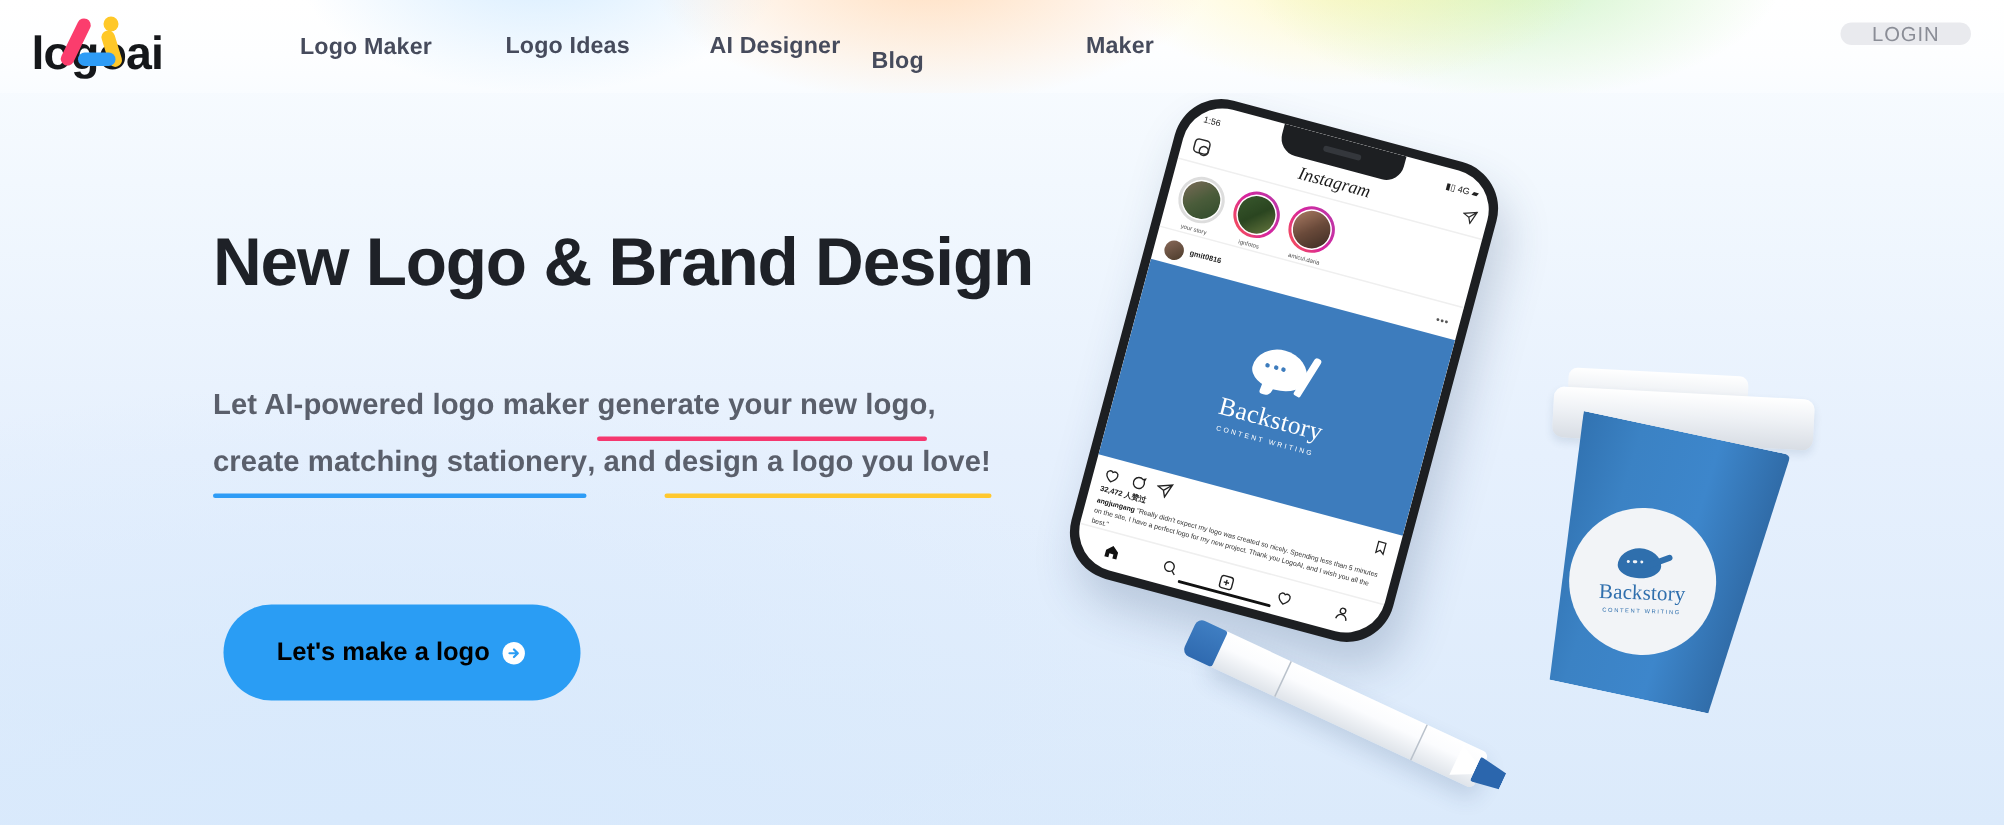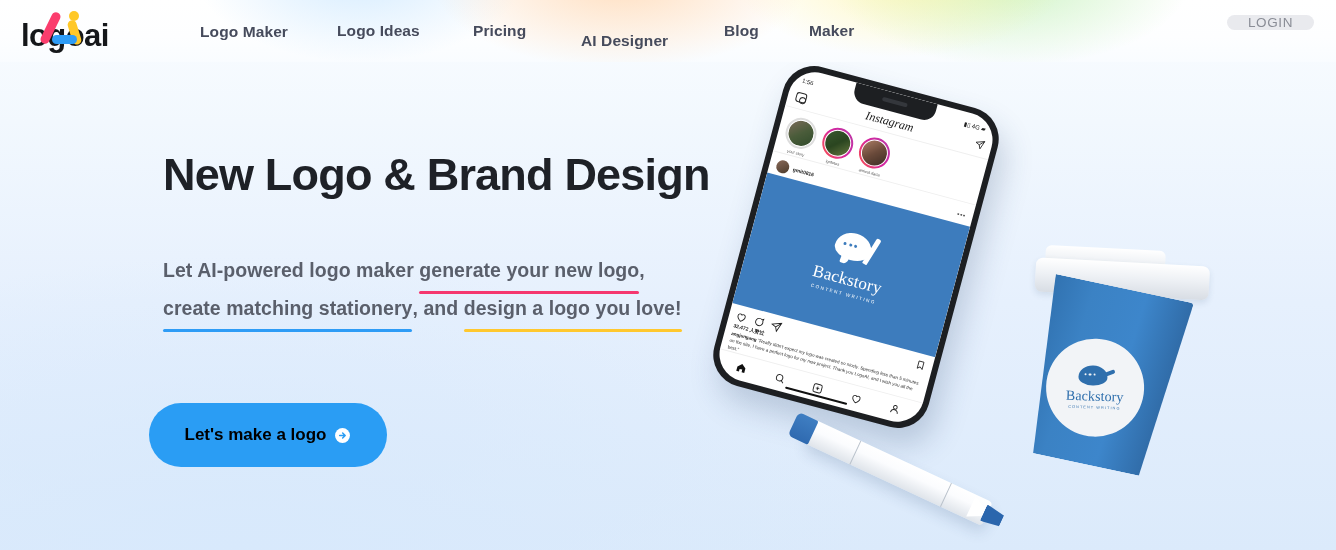--- a/index.html
+++ b/index.html
@@ -60,21 +60,21 @@
   .nav a:nth-child(6){ width:60px; }
 
   .login-btn {
     position:absolute; right:22px; top:15px;
     height:15px; padding:0 21px; border:none; border-radius:16px;
     background:#e9eaee; color:#8a8d96; font-size:13.5px; letter-spacing:0.6px;
     font-family:"Liberation Sans", sans-serif; cursor:pointer;
   }
 
   
-  .hero-copy { position:absolute; left:163px; top:148px; width:620px; z-index:10; }
+  .hero-copy { position:absolute; left:142px; top:148px; width:620px; z-index:10; }
   .headline {
     font-size:45px; font-weight:700; color:#1e2127; letter-spacing:-0.8px;
     line-height:1.18; white-space:nowrap;
   }
   .subhead {
     margin-top:52px; font-size:19.5px; font-weight:700; color:#5a5f6b;
     line-height:1.84; letter-spacing:0.05px; white-space:nowrap;
   }
   .u { position:relative; display:inline-block; padding-bottom:2px; }
   .u::after {
@@ -228,21 +228,20 @@
         <i class="bm-yellow"></i>
         <i class="bm-dot"></i>
         <i class="bm-blue"></i>
       </div>
       <span class="brand-word">logoai</span>
     </div>
 
     <nav class="nav">
       <a href="#">Logo Maker</a>
       <a href="#">Logo Ideas</a>
-      <a href="#">Pricing</a>
       <a href="#">AI Designer</a>
       <a href="#">Blog</a>
       <a href="#">Maker</a>
     </nav>
 
     <button class="login-btn">LOGIN</button>
   </div>
 
   <div class="hero-copy">
     <h1 class="headline">New Logo &amp; Brand Design</h1>

